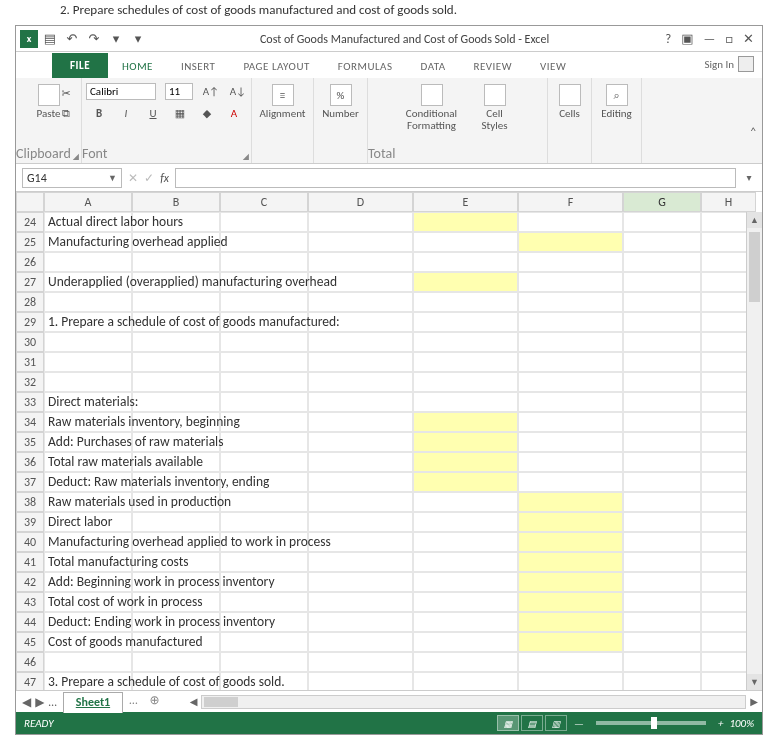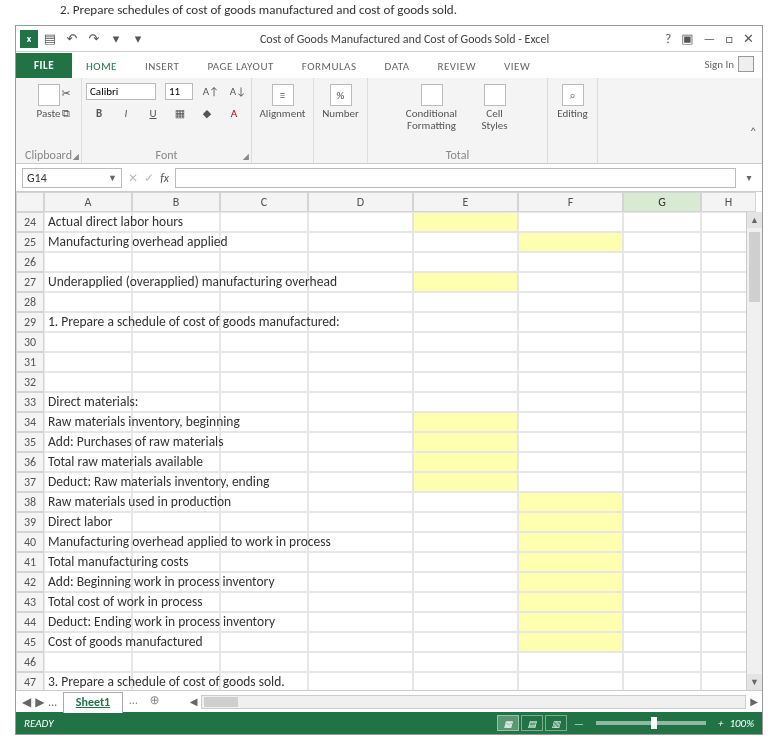--- a/index.html
+++ b/index.html
@@ -12,32 +12,32 @@
   
   .titlebar { height:26px; background:#fff; display:flex; align-items:center; border-bottom:1px solid #ccc; }
   .qat { display:flex; align-items:center; gap:2px; padding:0 4px; }
   .qat .xl-icon { width:18px; height:18px; background:#217346; color:#fff; display:flex; align-items:center; justify-content:center; font-size:10px; font-weight:bold; }
   .qat .q { width:20px; text-align:center; color:#555; font-size:13px; }
   .title-text { flex:1; text-align:center; font-size:12px; color:#444; }
   .win-ctrls { display:flex; align-items:center; gap:10px; padding:0 8px; color:#555; }
   .win-ctrls span { font-size:13px; cursor:default; }
 
   
-  .ribbon-tabs { height:26px; background:#fff; display:flex; align-items:flex-end; font-size:12px; padding-left:0; }
+  .ribbon-tabs { height:26px; background:#fff; display:flex; align-items:flex-end; font-size:12px; padding-left:0;margin-left:36px; }
   .ribbon-tabs .tab { padding:6px 14px 5px 14px; color:#666; text-transform:uppercase; letter-spacing:0.5px; font-size:11px; cursor:default;}
   .ribbon-tabs .file { background:#217346; color:#fff; font-weight:bold; padding:6px 18px;}
   .ribbon-tabs .active { color:#217346; border-bottom:0; position:relative; }
   .ribbon-tabs .spacer { flex:1; }
   .ribbon-tabs .signin { padding:6px 8px; display:flex; align-items:center; gap:4px; color:#666; font-size:11px;}
   .signin .avatar { width:16px; height:16px; border:1px solid #999; background:#eee; }
 
   
   .ribbon { height:86px; background:#f4f4f4; border-bottom:1px solid #ccc; display:flex; font-size:11px; color:#555; position:relative;}
   .ribbon .group { border-right:1px solid #ddd; padding:4px 6px 14px 6px; display:flex; flex-direction:column; align-items:center; position:relative;}
-  .ribbon .group-label { position:absolute; bottom:1px; left:0; right:0; text-align:center; font-size:12px; color:#888; }
+  .ribbon .group-label { position:absolute; bottom:1px; left:0; right:0; font-size:14px; color:#888; }
   .ribbon .dialog-launch { position:absolute; right:2px; bottom:2px; font-size:8px; color:#888;}
   .big-btn { display:flex; flex-direction:column; align-items:center; gap:2px; padding:2px 4px; }
   .big-btn .ico { width:22px; height:22px; border:1px solid #bbb; background:#fff; }
   .big-btn .lbl { font-size:11px; text-align:center; line-height:12px; }
   .row { display:flex; align-items:center; gap:9px; }
   .font-group { width:170px; }
   .font-group input { font-size:11px; border:1px solid #bbb; padding:1px 3px; }
   .font-name { width:70px; }
   .font-size { width:28px; }
   .mini { width:18px; height:18px; display:inline-flex; align-items:center; justify-content:center; font-size:11px; color:#555; cursor:default;}
@@ -185,20 +185,26 @@
           <div class="lbl" style="width:58px">Conditional Formatting</div>
         </div>
         <div class="big-btn">
           <div class="ico"></div>
           <div class="lbl" style="width:36px">Cell Styles</div>
         </div>
       </div>
       <div class="group-label">Total</div>
     </div>
 
+    <div class="group" style="width:44px">
+      <div class="big-btn">
+        <div class="ico"></div>
+        <div class="lbl">Cells</div>
+      </div>
+    </div>
 
     <div class="group" style="width:50px">
       <div class="big-btn">
         <div class="ico" style="display:flex;align-items:center;justify-content:center">⌕</div>
         <div class="lbl">Editing</div>
       </div>
     </div>
 
     <span class="collapse-caret">^</span>
   </div>

